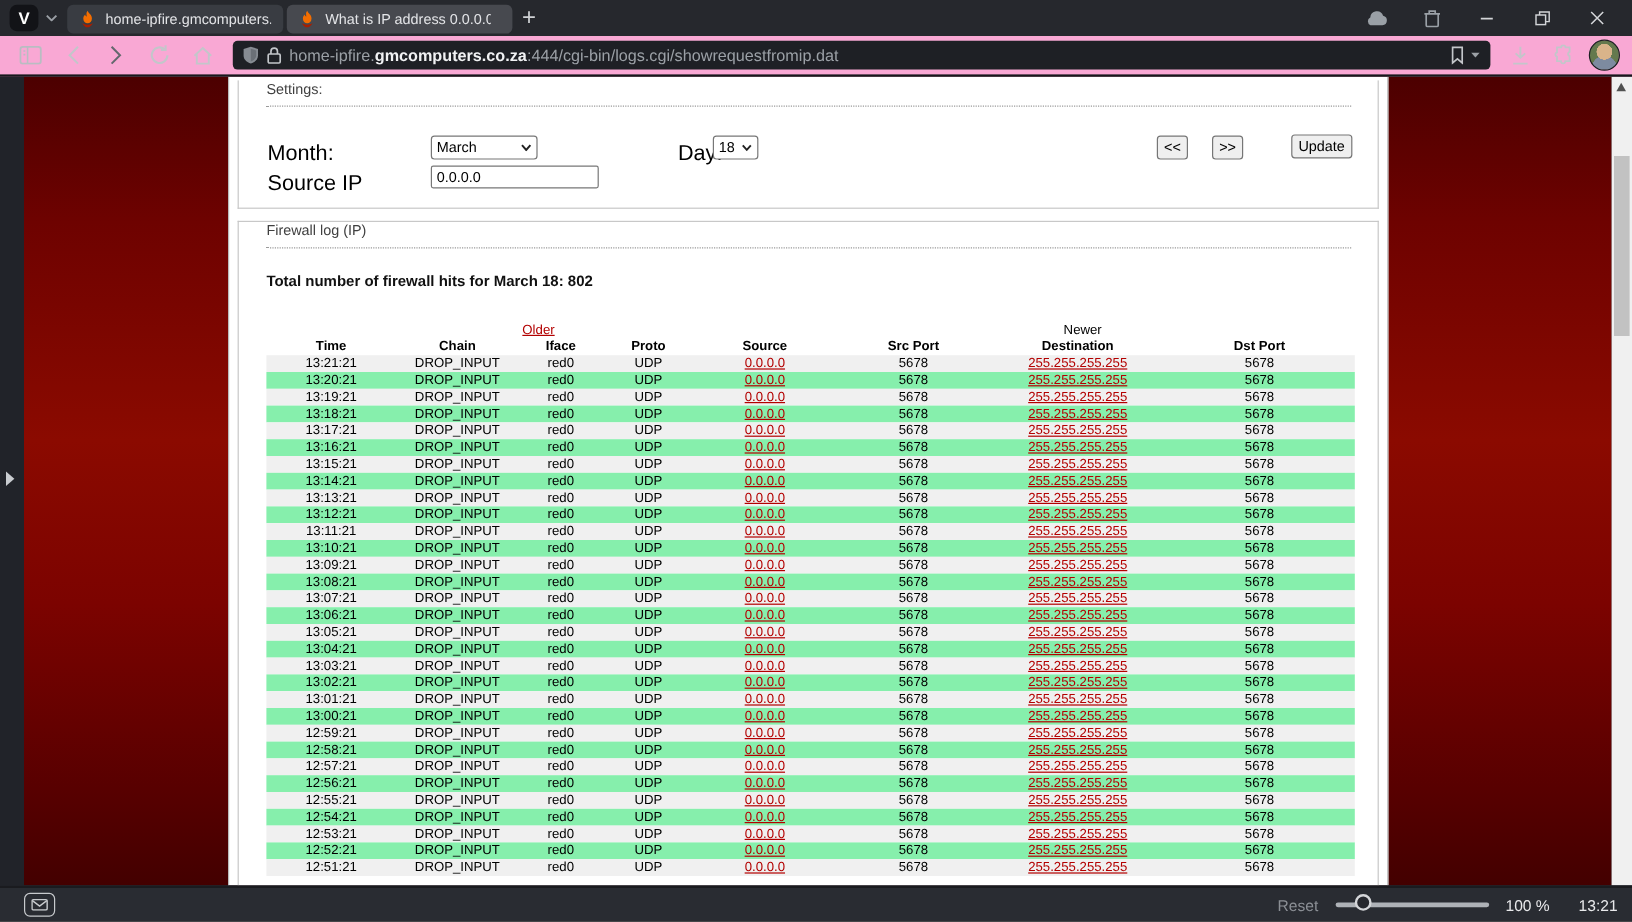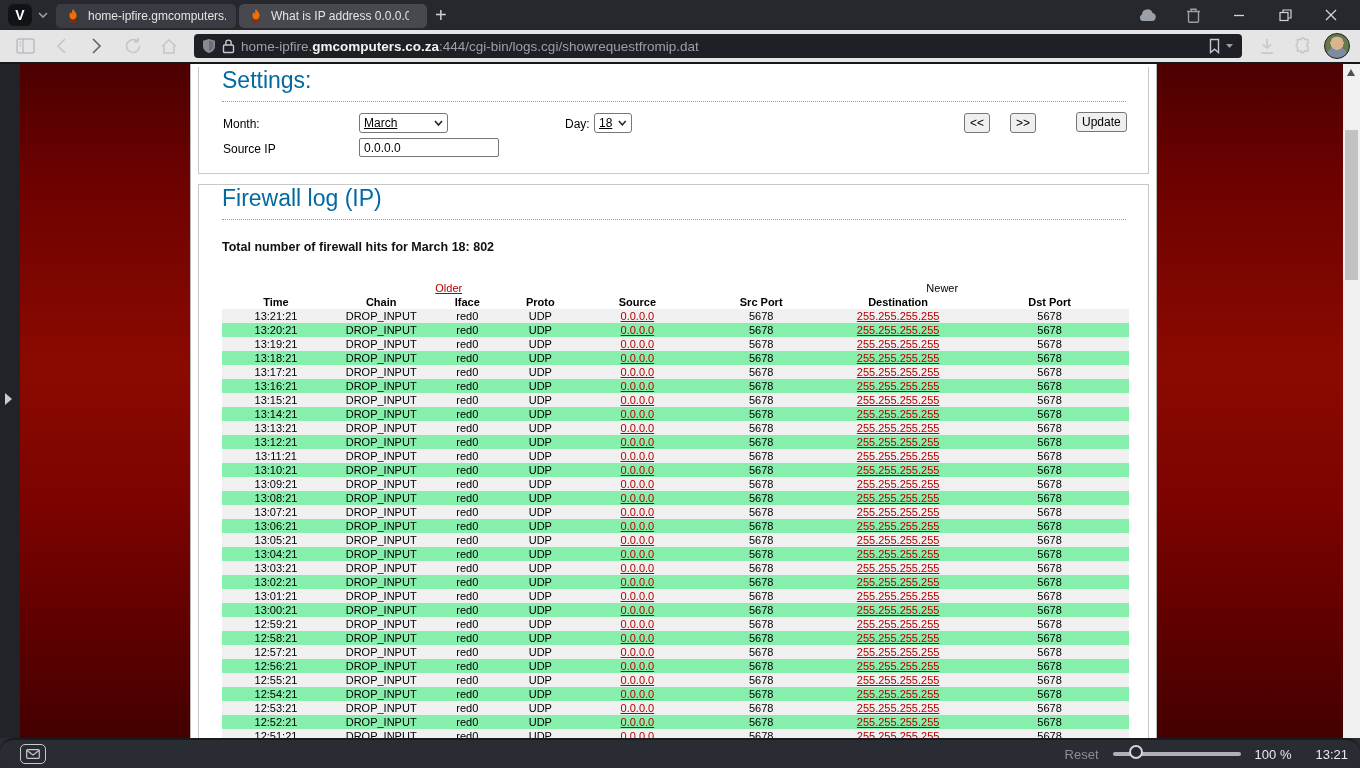--- a/index.html
+++ b/index.html
@@ -22,21 +22,21 @@
   .tab-2 { width:188px; background:#47494f; }
   .favicon { width:16px; height:16px; flex:0 0 16px; }
   .newtab-btn { color:#cfd1d4; font-size:20px; font-weight:300; margin-left:8px;
     line-height:20px; }
   .title-spacer { flex:1; }
   .win-icon { width:46px; height:30px; display:flex; align-items:center; justify-content:center; }
   svg.ic { display:block; }
 
   
   .toolbar { position:absolute; left:0; top:30px; width:1360px; height:34px;
-    background:#e5e5e5; border-bottom:2px solid #17181c;
+    background:#f9a8d4; border-bottom:2px solid #17181c;
     display:flex; align-items:center; padding:0 10px; gap:6px; }
   .tool-icon { width:30px; height:26px; display:flex; align-items:center;
     justify-content:center; border-radius:4px; flex:0 0 auto; }
   .urlbox { flex:1; height:24px; background:#1e2025; border-radius:4px;
     display:flex; align-items:center; padding:0 8px; gap:6px; margin:0 4px;
     overflow:hidden; }
   .url-text { font-size:13.5px; color:#9ba0a6; white-space:nowrap; overflow:hidden; }
   .url-text b { color:#f1f2f4; font-weight:bold; }
   .url-right { margin-left:auto; display:flex; align-items:center; gap:4px; }
   .avatar { width:26px; height:26px; border-radius:50%; flex:0 0 26px;
@@ -64,55 +64,55 @@
   .scroll-up { position:absolute; top:5px; left:4px; width:0; height:0;
     border-left:4.5px solid transparent; border-right:4.5px solid transparent;
     border-bottom:7px solid #505050; }
   .scroll-thumb { position:absolute; top:66px; left:2px; width:13px; height:150px;
     background:#c2c2c2; }
 
   
   .box { margin:0 7px; border:1px solid #c8c8c8; background:#fff; }
   .box-settings { border-top:none; height:107px; position:relative; }
   .box-log { margin-top:10px; border-bottom:none; height:560px; overflow:hidden; }
-  .sec-title { font-size:23px; color:#0369a1; font-weight:400;
+  .sec-title { font-size:12px; color:#404040; font-weight:400;
     margin:3px 22px 0 23px; padding-bottom:7px; border-bottom:1px dotted #9a9a9a; }
   .box-log .sec-title { margin-top:0; }
-  .form-label { position:absolute; font-size:12px; color:#000; }
+  .form-label { position:absolute; font-size:18px; color:#000; }
   .fake-select { position:absolute; height:20px; background:#fff;
     border:1px solid #777; border-radius:3px; display:flex; align-items:center;
-    font-size:12px; color:#000; padding:0 4px; justify-content:space-between;text-decoration:underline; }
+    font-size:12px; color:#000; padding:0 4px; justify-content:space-between; }
   .fake-select .sel-caret { margin-left:6px; }
   .ip-input { position:absolute; height:19px; width:140px; border:1px solid #777;
     border-radius:2px; font-size:12px; padding:0 4px; color:#000;
     font-family:"Liberation Sans",sans-serif; background:#fff; }
   .btn { position:absolute; height:20px; background:#efefef; border:1px solid #767676;
     border-radius:3px; font-size:12px; color:#000; padding:0 5px;
     font-family:"Liberation Sans",sans-serif; }
 
   .total-line { font-size:12.5px; font-weight:bold; color:#111; margin:20px 23px 0; }
 
   
   .log-table { margin:27px 19px 0 23px; font-size:11px; color:#000; }
   .pager-row { display:grid; grid-template-columns:50% 50%; height:14px;
-    line-height:14px; text-align:center;gap:40px; }
+    line-height:14px; text-align:center; }
   .hdr-row { display:grid; height:14px; line-height:14px; font-weight:bold;
     text-align:center; }
   .log-row { display:grid; height:14px; line-height:14px; text-align:center; }
   .hdr-row, .log-row {
     grid-template-columns:11.9% 11.3% 7.7% 8.4% 13% 14.3% 15.9% 17.5%; }
   .log-row.odd { background:#f0f0f0; }
   .log-row.even { background:#86efac; }
   .red-link { color:#b30000; text-decoration:underline; cursor:pointer; }
   .plain-cell { color:#000; }
 
   
   .statusbar { position:absolute; left:0; top:738px; width:1360px; height:30px;
     background:#292c32; border-top:2px solid #1a1b1f; display:flex;
-    align-items:center; padding:0 12px;border-radius:14px; }
+    align-items:center; padding:0 12px; }
   .mail-btn { width:26px; height:20px; border:1.5px solid #c7cacd; border-radius:5px;
     display:flex; align-items:center; justify-content:center; margin-left:8px; }
   .status-right { margin-left:auto; display:flex; align-items:center; gap:14px; }
   .reset-label { color:#8b8f95; font-size:13px; }
   .zoom-slider { position:relative; width:128px; height:4px; background:#aeb2b7;
     border-radius:2px; }
   .zoom-knob { position:absolute; left:16px; top:-7px; width:14px; height:14px;
     border-radius:50%; background:#26282e; border:2px solid #d4d6d9; }
   .zoom-pct, .clock { color:#e8e9eb; font-size:13px; }
   .clock { margin-left:10px; }

